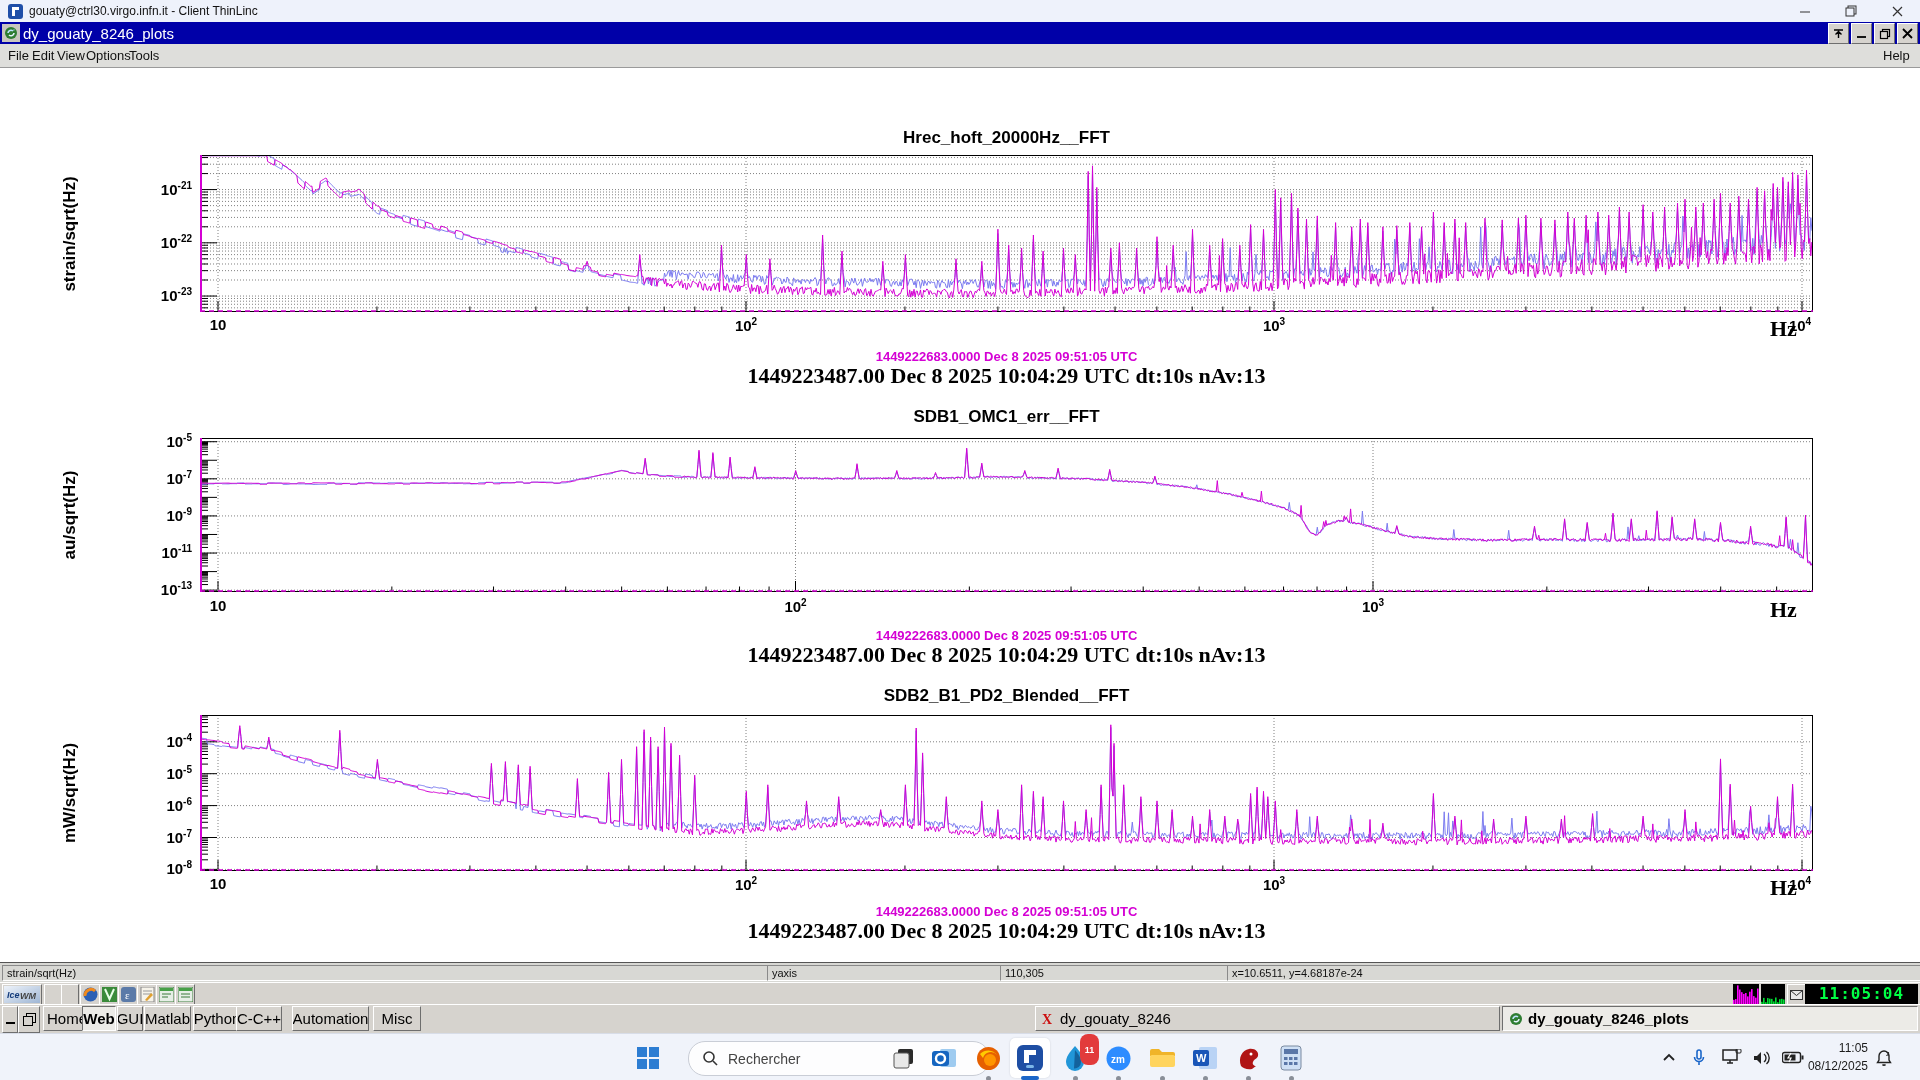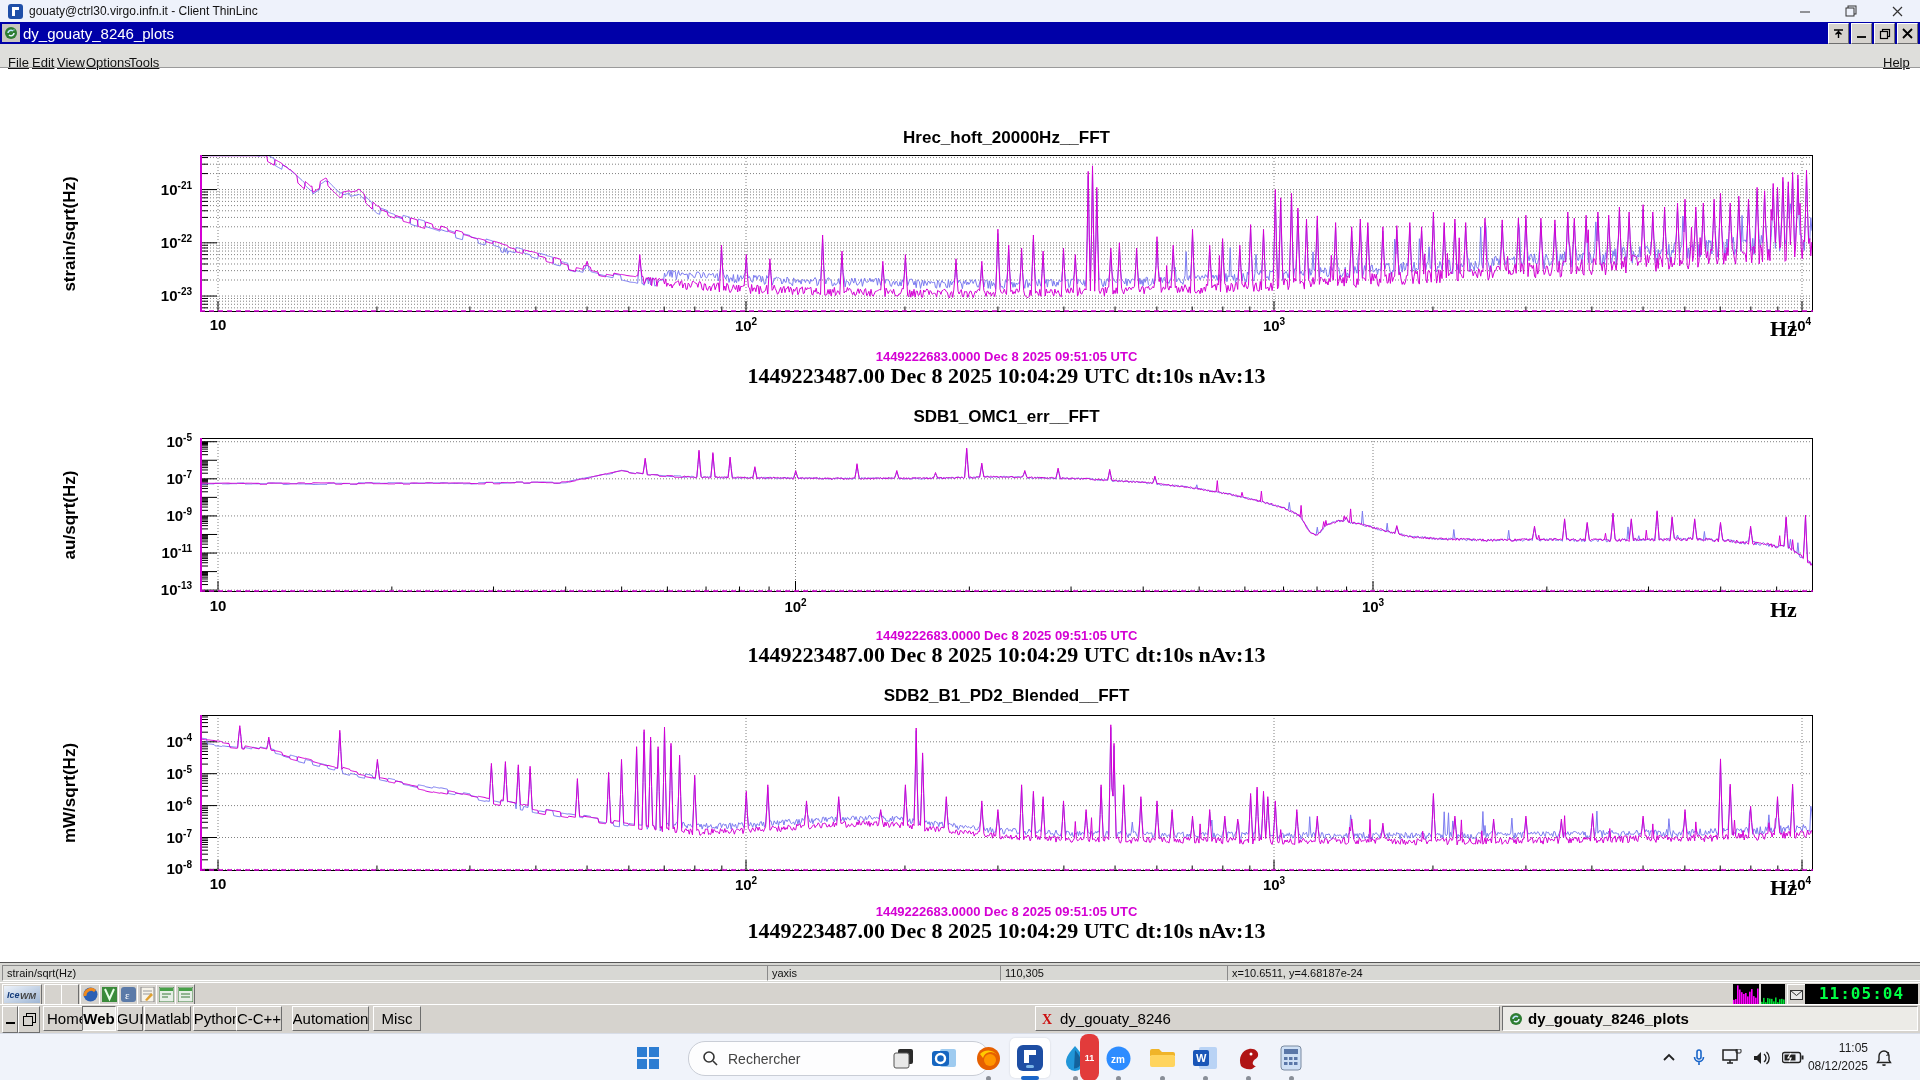--- a/index.html
+++ b/index.html
@@ -12,21 +12,21 @@
   .winbtns{position:absolute;right:0;top:0;height:22px;display:flex;}
   .winbtn{width:46px;height:22px;display:flex;align-items:center;justify-content:center;color:#333;}
   .x11-titlebar{position:absolute;left:0;top:22px;width:1920px;height:22px;background:#0000a8;
     display:flex;align-items:center;color:#fff;font-size:15px;}
   .x11-ico{width:18px;height:18px;background:#c9c6c0;margin:0 3px 0 2px;display:flex;align-items:center;justify-content:center;}
   .x11btns{position:absolute;right:2px;top:1px;display:flex;gap:2px;}
   .x11btn{width:19px;height:19px;background:#d6d3ce;border:1px solid;border-color:#fff #6e6e6e #6e6e6e #fff;
     display:flex;align-items:center;justify-content:center;}
   .menubar{position:absolute;left:0;top:44px;width:1920px;height:23px;background:#dededb;
     border-bottom:1px solid #9a9a9a;font-size:13px;color:#111;}
-  .menuitem{position:absolute;top:10px;padding:1px 4px;text-decoration:underline;}
+  .menuitem{position:absolute;top:3px;padding:1px 4px;}
   
   .banner{position:absolute;left:98px;top:81px;width:1725px;height:26px;background:#f2f2f0;
     border:1px solid #222;box-shadow:4px 4px 0 #111;display:flex;align-items:center;justify-content:center;
     font-family:"Liberation Serif",serif;font-weight:bold;font-size:18px;color:#000;}
   
   .plot-title{position:absolute;text-align:center;font-weight:bold;font-size:17px;color:#000;width:1613px;left:200px;}
   .ylab{position:absolute;font-weight:bold;font-size:17px;color:#000;transform:translate(-50%,-50%) rotate(-90deg);white-space:nowrap;}
   .ytick{position:absolute;font-weight:bold;font-size:15px;color:#000;width:62px;text-align:right;}
   .ytick sup,.xtick sup{font-size:10px;}
   .xtick{position:absolute;font-weight:bold;font-size:15px;color:#000;width:70px;text-align:center;}
@@ -52,21 +52,21 @@
   .mon{position:absolute;top:1px;height:20px;background:#000;}
   
   .wintb{position:absolute;left:0;top:1033px;width:1920px;height:47px;background:#f0f3fa;border-top:1px solid #d8dde8;}
   .searchbox{position:absolute;left:688px;top:7px;width:300px;height:33px;border-radius:17px;background:#fdfdfe;
     border:1px solid #c9cdd6;display:flex;align-items:center;font-size:14px;color:#444;}
   .tbslot{position:absolute;top:4px;width:40px;height:40px;border-radius:5px;display:flex;align-items:center;justify-content:center;}
   .tbslot.active{background:#fff;box-shadow:0 0 2px rgba(0,0,0,.15);}
   .rundot{position:absolute;top:42px;width:5px;height:5px;border-radius:3px;background:#8a8f98;}
   .activebar{position:absolute;top:42px;width:18px;height:4px;border-radius:2px;background:#1b66c9;}
   .badge{position:absolute;right:-4px;top:-4px;min-width:15px;height:15px;border-radius:8px;background:#e23b3b;color:#fff;
-    font-size:9px;font-weight:bold;display:flex;align-items:center;justify-content:center;padding:16px 2px;}
+    font-size:9px;font-weight:bold;display:flex;align-items:center;justify-content:center;padding:8px 2px;}
   .tray{position:absolute;top:0;height:47px;display:flex;align-items:center;color:#222;}
   .trayclock{position:absolute;right:52px;top:5px;text-align:right;font-size:12px;color:#1b1b1b;line-height:18px;}
 </style>
 </head>
 <body>
 
 <div id="screen">
 
   <div class="win-titlebar">
     <span class="tl-ico">

